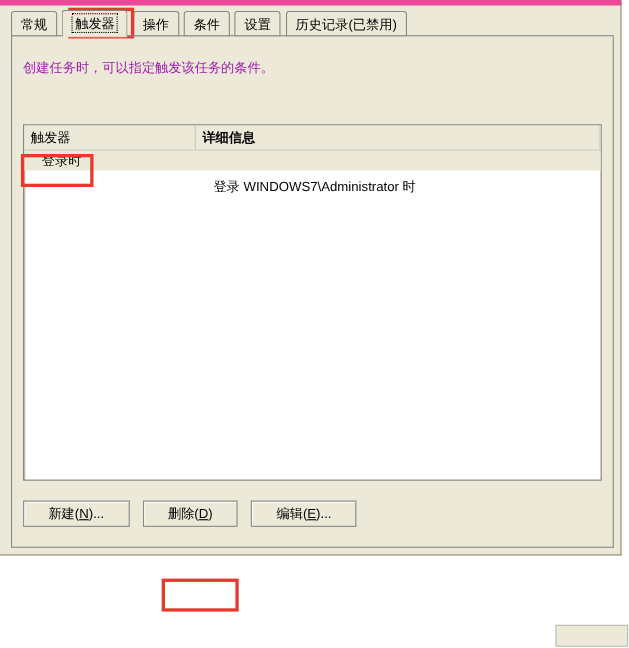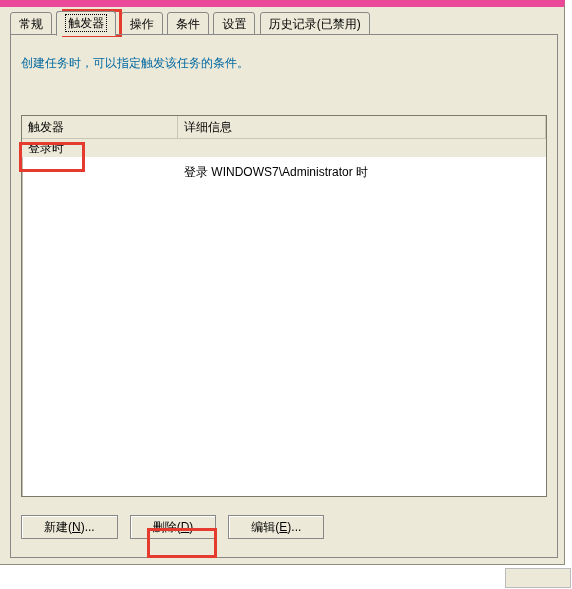--- a/index.html
+++ b/index.html
@@ -1,35 +1,35 @@
 <!DOCTYPE html>
 <html><head>
 <meta charset="utf-8">
 <style>
   html,body{margin:0;padding:0;font-family:"Microsoft YaHei","SimSun",Tahoma,sans-serif;font-size:12px;}
   body{background:#ffffff;width:572px;height:589px;overflow:hidden;position:relative;}
-  .page{background:#ece9d8;width:565px;height:565px;border-top:7px solid #ec4899;border-right:1px solid #8e8b7c;border-bottom:1px solid #8e8b7c;box-sizing:border-box;position:relative;}
+  .page{background:#ece9d8;width:565px;height:505px;border-top:5px solid #ec4899;border-right:1px solid #8e8b7c;border-bottom:1px solid #8e8b7c;box-sizing:border-box;position:relative;}
   
   .tabs{position:relative;height:24px;margin-top:4px;padding-left:10px;white-space:nowrap;}
   .tab{display:inline-block;vertical-align:bottom;height:22px;line-height:22px;padding:0 8px;margin-right:1px;background:#ece9d8;border:1px solid #888;border-top-left-radius:3px;border-top-right-radius:3px;color:#000;cursor:pointer;position:relative;}
   .tab.active{background:#ece9d8;border-bottom:1px solid #ece9d8;height:23px;line-height:23px;z-index:2;}
   .tab-inner.focus{border:1px dotted #000;padding:0 2px;display:inline-block;line-height:16px;}
   .tabline{position:absolute;left:10px;right:6px;bottom:0;height:1px;background:#888;z-index:1;}
   
   .body-area{position:absolute;left:10px;right:6px;top:28px;bottom:6px;border:1px solid #888;border-top:none;background:#ece9d8;box-sizing:border-box;}
-  .desc{padding:20px 10px 10px 10px;color:#0369a1;}
+  .desc{padding:20px 10px 10px 10px;color:#a21caf;}
   
   .listview{position:absolute;left:10px;right:10px;top:80px;bottom:60px;background:#ffffff;border:1px solid #7d7b6d;box-shadow:inset 1px 1px 0 #bfbcae;box-sizing:border-box;}
   .lv-head{display:flex;height:22px;background:#ece9d8;border-bottom:1px solid #c9c6b8;}
   .lv-col{border-right:1px solid #c9c6b8;padding:3px 6px;color:#000;box-sizing:border-box;cursor:pointer;}
   .lv-col.c1{width:156px;}
-  .lv-col.c2{flex:1;}
+  .lv-col.c2{flex:1;font-weight:bold;}
   .lv-row{display:flex;height:18px;align-items:center;}
   .lv-row.selected{background:#ece9d8;}
-  .lv-cell{padding:1px 6px;box-sizing:border-box;overflow:hidden;white-space:nowrap;}
+  .lv-cell{padding:1px 16px;box-sizing:border-box;overflow:hidden;white-space:nowrap;}
   .lv-cell.c1{width:156px;}
   .lv-cell.c2{flex:1;margin-top:48px;}
   
   .btnrow{position:absolute;left:10px;bottom:18px;display:flex;gap:12px;}
   .btn{min-width:86px;height:24px;background:#ece9d8;border:1px solid #888;box-shadow:1px 1px 0 #fff inset;cursor:pointer;font-family:inherit;font-size:12px;padding:0 22px;}
   .underline{text-decoration:underline;}
   
   .hl{position:absolute;border:3px solid #e53b2f;pointer-events:none;box-sizing:border-box;}
   
   .footer-scrap{position:absolute;right:1px;bottom:1px;width:64px;height:18px;background:#ece9d8;border:1px solid #bbb;}

